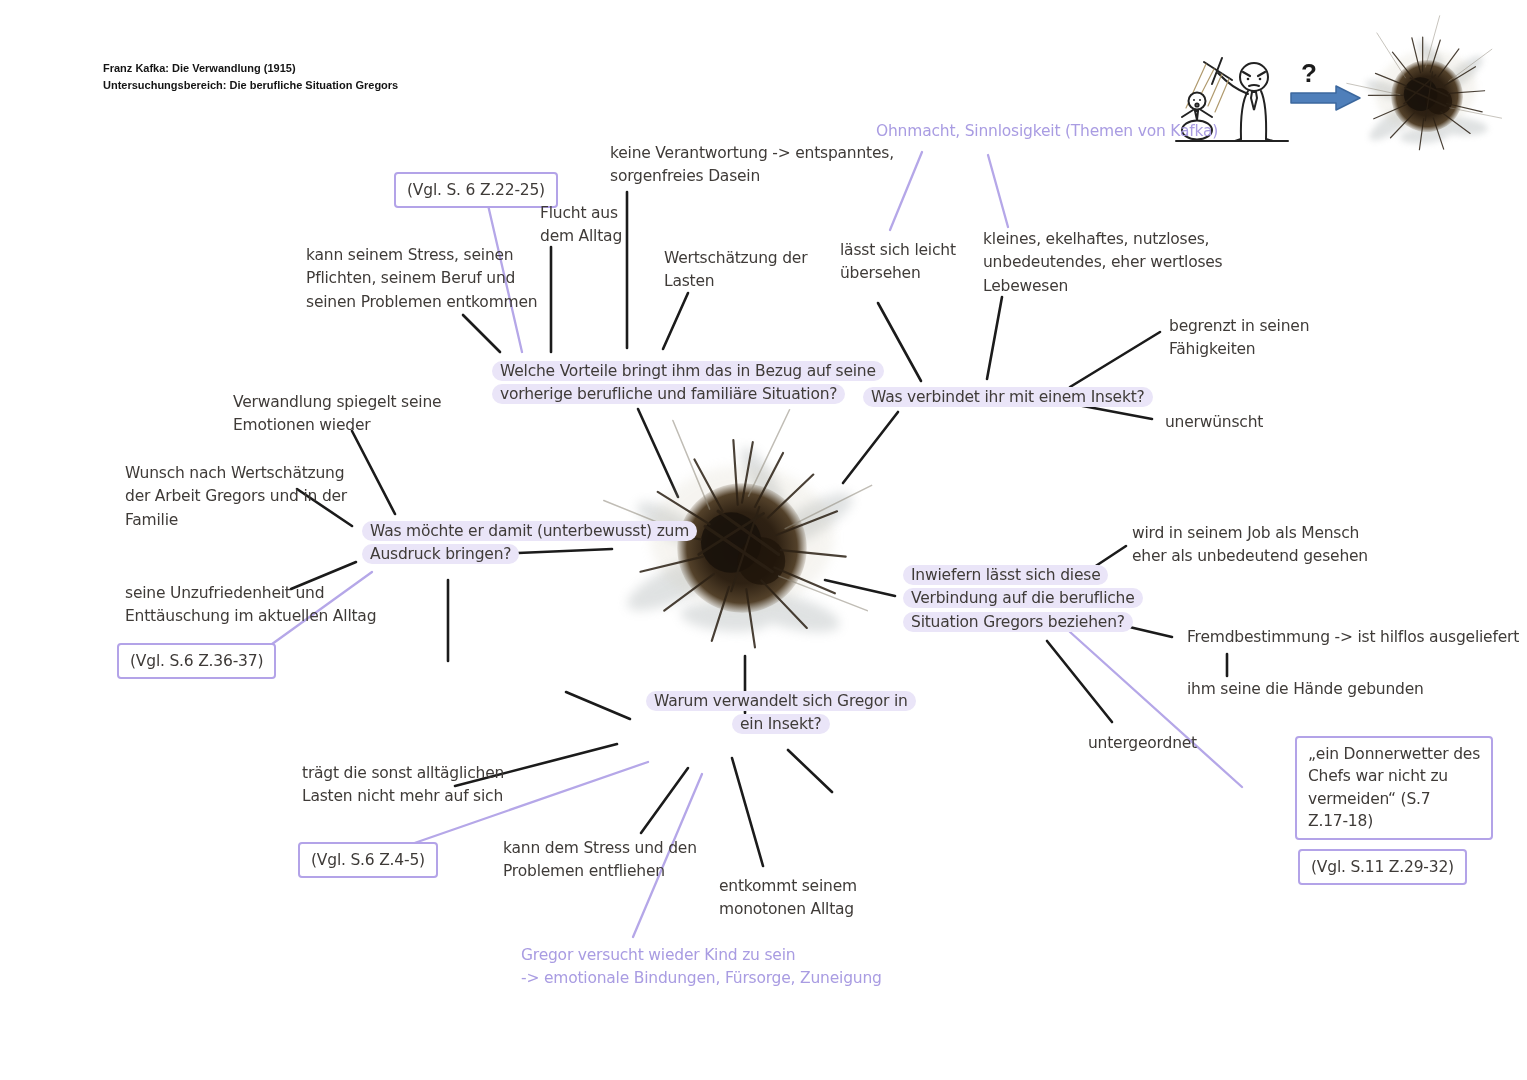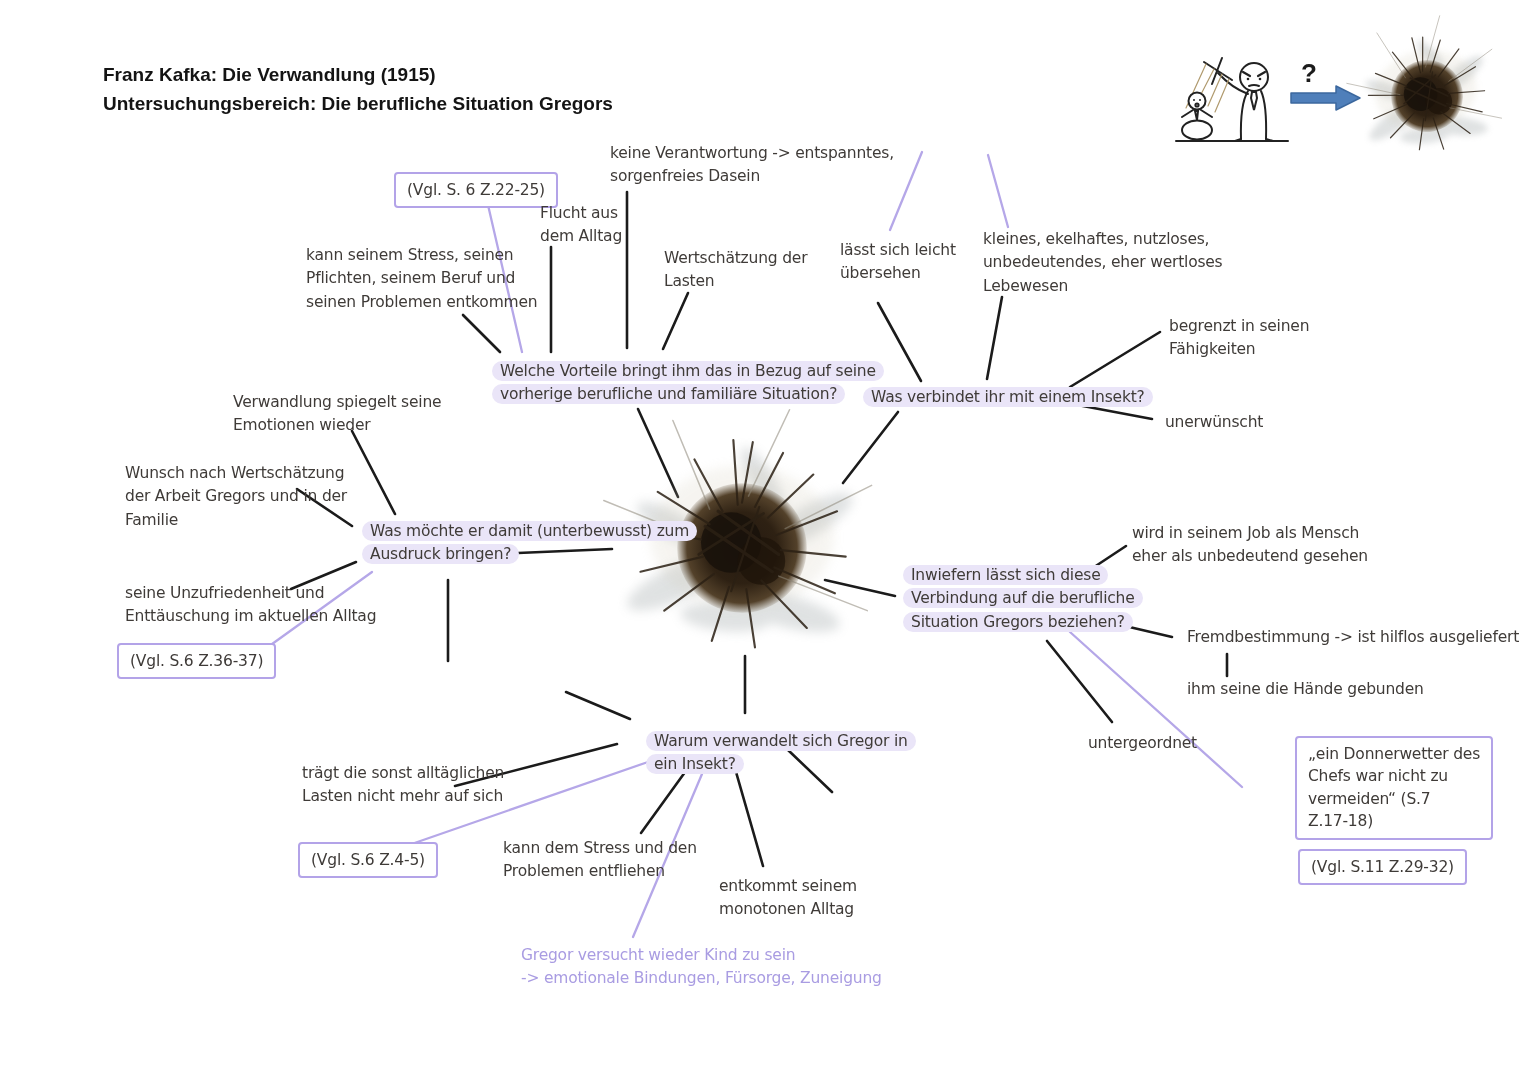--- a/index.html
+++ b/index.html
@@ -1,19 +1,19 @@
 <!DOCTYPE html>
 <html><head>
 <meta charset="utf-8">
 <style>
   html,body{margin:0;padding:0;background:#fff;}
   #canvas{position:relative;width:1527px;height:1080px;background:#ffffff;overflow:hidden;
           font-family:"DejaVu Sans",sans-serif;}
   #lines,#art{position:absolute;left:0;top:0;pointer-events:none;}
-  .title{position:absolute;font-family:"Liberation Sans",sans-serif;font-size:19px;
+  .title{position:absolute;font-family:"Liberation Sans",sans-serif;font-size:11px;
          font-weight:600;color:#141414;line-height:1.55;white-space:pre-line;}
   .node{position:absolute;font-size:15.5px;color:#3f3b38;line-height:1.5;
         white-space:pre-line;letter-spacing:-0.2px;width:max-content;}
   .node .hl{background:#eae5f8;border-radius:10px;padding:1px 8px;
             box-decoration-break:clone;-webkit-box-decoration-break:clone;}
   .ptext{color:#a99ce2;}
   .pbox{position:absolute;border:2px solid #b3a3e8;border-radius:4px;padding:5px 11px;
         font-size:15.5px;color:#3f3b38;line-height:1.45;white-space:pre-line;width:max-content;
         background:#fff;letter-spacing:-0.2px;}
   .qmark{position:absolute;font-family:"Liberation Sans",sans-serif;font-weight:700;
@@ -174,32 +174,33 @@
 
   <div class="pbox" style="left:394px;top:172px;">(Vgl. S. 6 Z.22-25)</div>
   <div class="pbox" style="left:117px;top:643px;">(Vgl. S.6 Z.36-37)</div>
   <div class="pbox" style="left:298px;top:842px;">(Vgl. S.6 Z.4-5)</div>
   <div class="pbox" style="left:1298px;top:849px;">(Vgl. S.11 Z.29-32)</div>
   <div class="pbox" style="left:1295px;top:736px;">„ein Donnerwetter des
 Chefs war nicht zu
 vermeiden“ (S.7
 Z.17-18)</div>
 
+  <div class="node ptext" style="left:876px;top:120px;">Ohnmacht, Sinnlosigkeit (Themen von Kafka)</div>
   <div class="node ptext" style="left:521px;top:944px;">Gregor versucht wieder Kind zu sein
 -&gt; emotionale Bindungen, Fürsorge, Zuneigung</div>
 
   <div class="node" style="left:492px;top:360px;"><span class="hl">Welche Vorteile bringt ihm das in Bezug auf seine
 vorherige berufliche und familiäre Situation?</span></div>
   <div class="node" style="left:863px;top:386px;"><span class="hl">Was verbindet ihr mit einem Insekt?</span></div>
   <div class="node" style="left:362px;top:520px;"><span class="hl">Was möchte er damit (unterbewusst) zum
 Ausdruck bringen?</span></div>
   <div class="node" style="left:903px;top:564px;"><span class="hl">Inwiefern lässt sich diese
 Verbindung auf die berufliche
 Situation Gregors beziehen?</span></div>
-  <div class="node" style="left:646px;top:730px;"><span class="hl">Warum verwandelt sich Gregor in
+  <div class="node" style="left:646px;top:690px;text-align:center;"><span class="hl">Warum verwandelt sich Gregor in
 ein Insekt?</span></div>
 
   <div class="node" style="left:610px;top:142px;">keine Verantwortung -&gt; entspanntes,
 sorgenfreies Dasein</div>
   <div class="node" style="left:540px;top:202px;">Flucht aus
 dem Alltag</div>
   <div class="node" style="left:664px;top:247px;">Wertschätzung der
 Lasten</div>
   <div class="node" style="left:306px;top:244px;">kann seinem Stress, seinen
 Pflichten, seinem Beruf und

